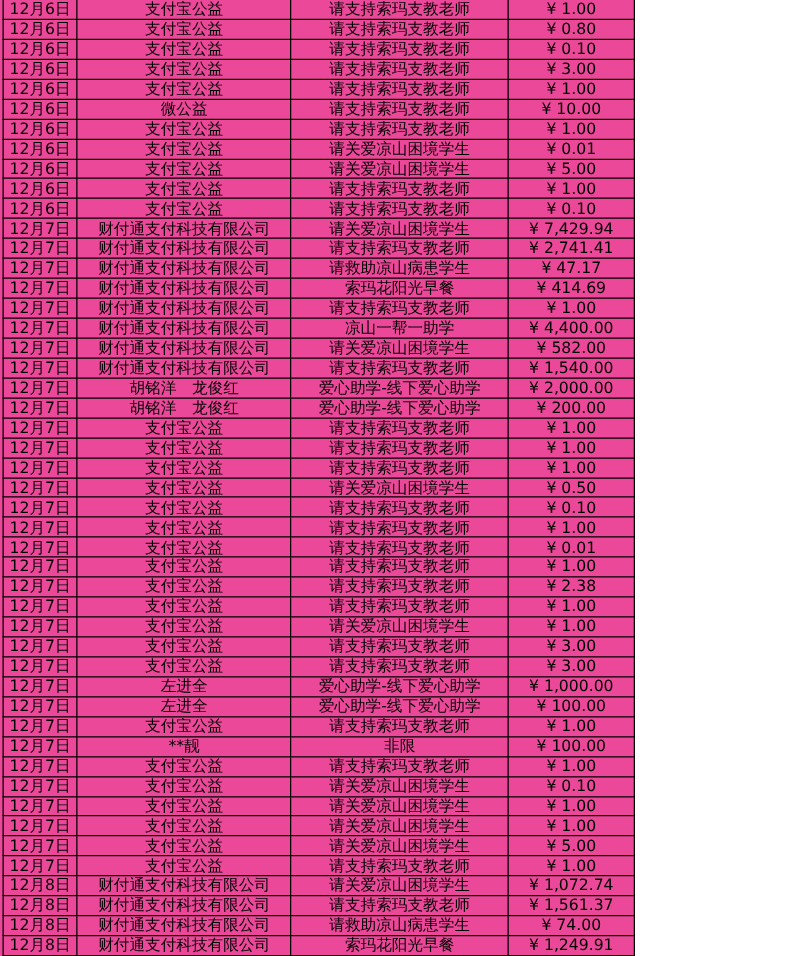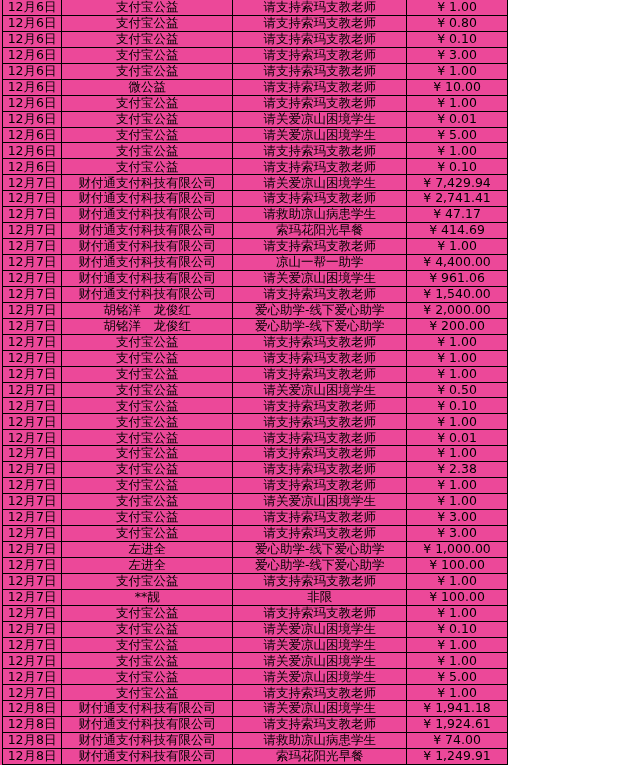--- a/index.html
+++ b/index.html
@@ -145,21 +145,21 @@
         <tr>
       <td>12月7日</td>
       <td>财付通支付科技有限公司</td>
       <td>凉山一帮一助学</td>
       <td>¥ 4,400.00</td>
     </tr>
         <tr>
       <td>12月7日</td>
       <td>财付通支付科技有限公司</td>
       <td>请关爱凉山困境学生</td>
-      <td>¥ 961.06</td>
+      <td>¥ 582.00</td>
     </tr>
         <tr>
       <td>12月7日</td>
       <td>财付通支付科技有限公司</td>
       <td>请支持索玛支教老师</td>
       <td>¥ 1,540.00</td>
     </tr>
         <tr>
       <td>12月7日</td>
       <td>胡铭洋　龙俊红</td>
@@ -307,27 +307,27 @@
         <tr>
       <td>12月7日</td>
       <td>支付宝公益</td>
       <td>请支持索玛支教老师</td>
       <td>¥ 1.00</td>
     </tr>
         <tr>
       <td>12月8日</td>
       <td>财付通支付科技有限公司</td>
       <td>请关爱凉山困境学生</td>
-      <td>¥ 1,941.18</td>
+      <td>¥ 1,072.74</td>
     </tr>
         <tr>
       <td>12月8日</td>
       <td>财付通支付科技有限公司</td>
       <td>请支持索玛支教老师</td>
-      <td>¥ 1,924.61</td>
+      <td>¥ 1,561.37</td>
     </tr>
         <tr>
       <td>12月8日</td>
       <td>财付通支付科技有限公司</td>
       <td>请救助凉山病患学生</td>
       <td>¥ 74.00</td>
     </tr>
         <tr>
       <td>12月8日</td>
       <td>财付通支付科技有限公司</td>

